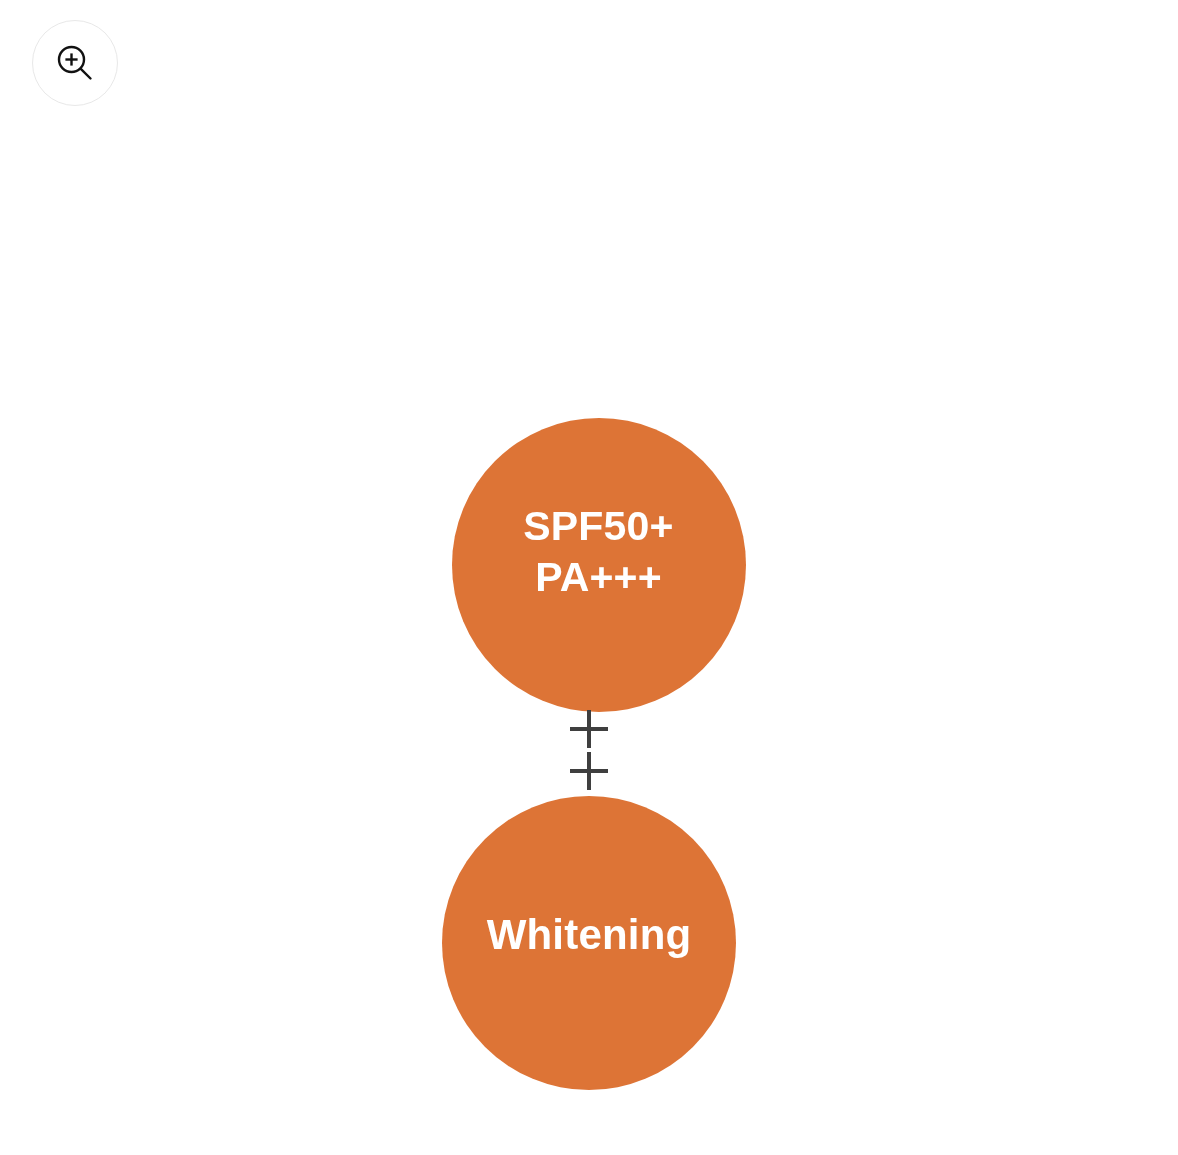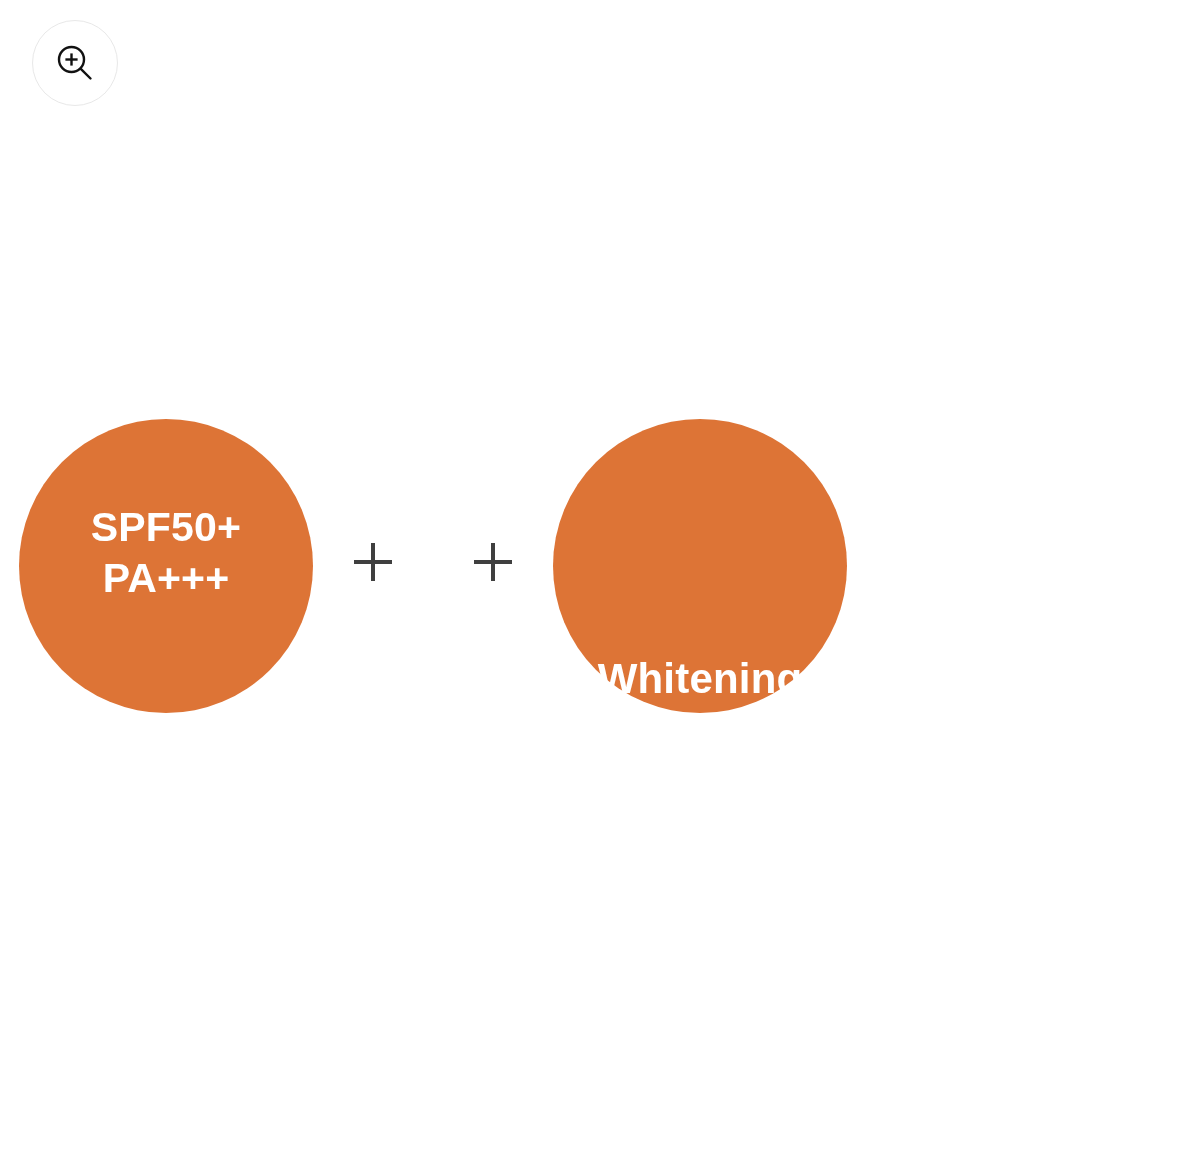--- a/index.html
+++ b/index.html
@@ -40,21 +40,21 @@
   }
 
   
   .composition {
     position: absolute;
     left: 0;
     top: 418px;
     width: 1178px;
     height: 296px;
     display: flex;
-    flex-direction: row;
+    flex-direction: column;
     align-items: center;
     justify-content: flex-start;
   }
 
   .benefit-circle {
     width: 294px;
     height: 294px;
     border-radius: 50%;
     background: #dd7436;
     display: flex;
@@ -73,21 +73,21 @@
     padding: 0 14px;
     box-sizing: border-box;
     white-space: pre-line;
     position: relative;
     top: -13px;
   }
 
   
   .circle-1 { margin-left: 19px; }
   .circle-2 { margin-left: 0px; }
-  .circle-3 { margin-left: 0px; align-items: flex-end; }
+  .circle-3 { margin-left: 0px; }
 
   .circle-3 .circle-text {
     font-size: 42px;
     top: -8px;
   }
 
   .plus-sign {
     flex: 0 0 auto;
     width: 120px;
     display: flex;

